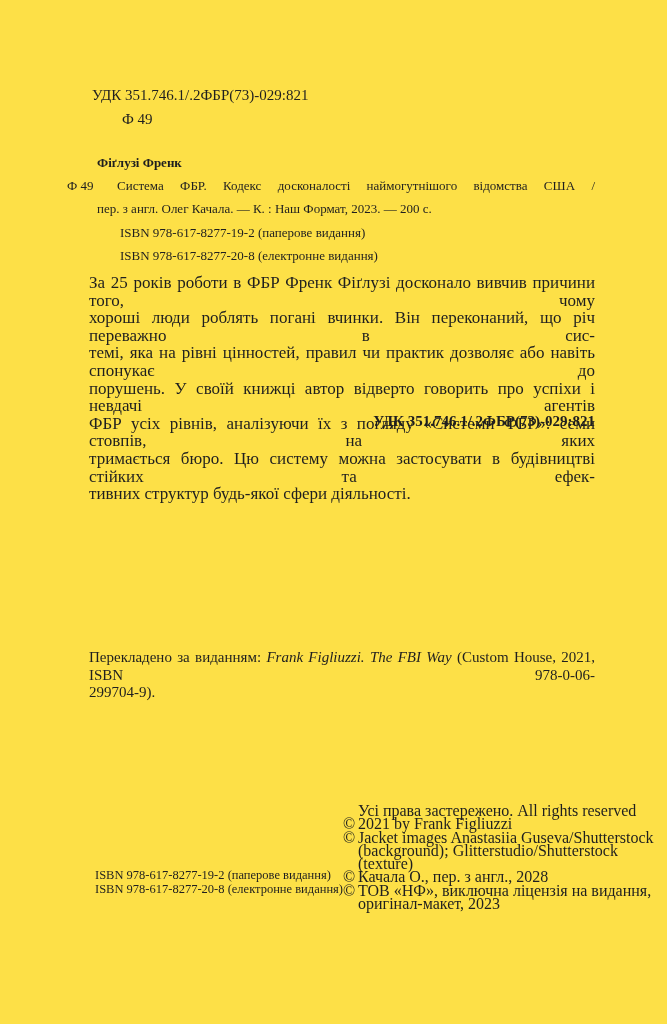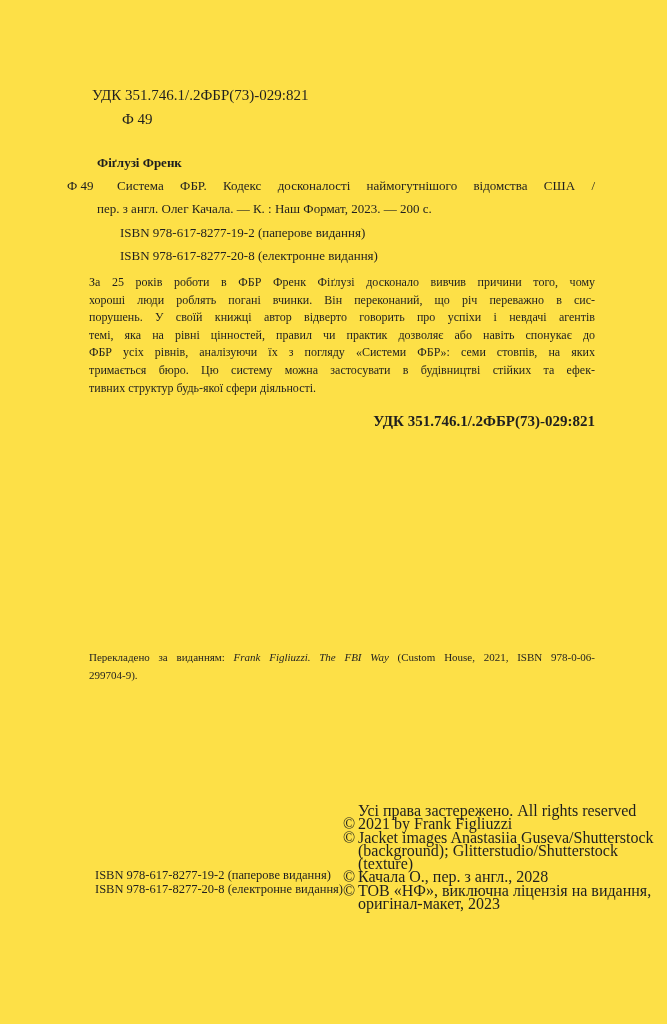--- a/index.html
+++ b/index.html
@@ -48,21 +48,21 @@
   .catalog .code { position: absolute; left: -50px; top: 0; }
   .catalog .subtitle { margin-left: 97px; }
   .catalog .isbn { margin-left: 120px; }
 
   
   .annotation {
     position: absolute;
     left: 89px;
     top: 274px;
     width: 506px;
-    font-size: 12px;
+    font-size: 17px;
     line-height: 17.6px;
   }
   .annotation .jline { text-align: justify; text-align-last: justify; }
   .annotation .lastline { text-align: left; }
 
   
   .udc-footer {
     position: absolute;
     left: 89px;
     top: 411px;
@@ -72,21 +72,21 @@
     font-size: 15px;
     line-height: 20px;
   }
 
   
   .source {
     position: absolute;
     left: 89px;
     top: 649px;
     width: 506px;
-    font-size: 11px;
+    font-size: 15px;
     line-height: 17.5px;
   }
   .source .l1 { text-align: justify; text-align-last: justify; }
   .source .it { font-style: italic; }
 
   
   .credits {
     position: absolute;
     left: 343px;
     top: 804px;
@@ -123,22 +123,22 @@
       <span>Система ФБР. Кодекс досконалості наймогутнішого відомства США /</span>
     </div>
     <div class="subtitle">пер. з англ. Олег Качала. — К. : Наш Формат, 2023. — 200 с.</div>
     <div class="isbn">ISBN 978-617-8277-19-2 (паперове видання)</div>
     <div class="isbn">ISBN 978-617-8277-20-8 (електронне видання)</div>
   </div>
 
   <div class="annotation">
     <div class="jline">За 25 років роботи в ФБР Френк Фіґлузі досконало вивчив причини того, чому</div>
     <div class="jline">хороші люди роблять погані вчинки. Він переконаний, що річ переважно в сис-</div>
+    <div class="jline">темі, яка на рівні цінностей, правил чи практик дозволяє або навіть спонукає до</div>
     <div class="jline">порушень. У своїй книжці автор відверто говорить про успіхи і невдачі агентів</div>
-    <div class="jline">темі, яка на рівні цінностей, правил чи практик дозволяє або навіть спонукає до</div>
     <div class="jline">ФБР усіх рівнів, аналізуючи їх з погляду «Системи ФБР»: семи стовпів, на яких</div>
     <div class="jline">тримається бюро. Цю систему можна застосувати в будівництві стійких та ефек-</div>
     <div class="lastline">тивних структур будь-якої сфери діяльності.</div>
   </div>
 
   <div class="udc-footer">УДК 351.746.1/.2ФБР(73)-029:821</div>
 
   <div class="source">
     <div class="l1"><span>Перекладено за виданням: </span><span class="it">Frank Figliuzzi. The FBI Way</span><span> (Custom House, 2021, ISBN 978-0-06-</span></div>
     <div>299704-9).</div>

